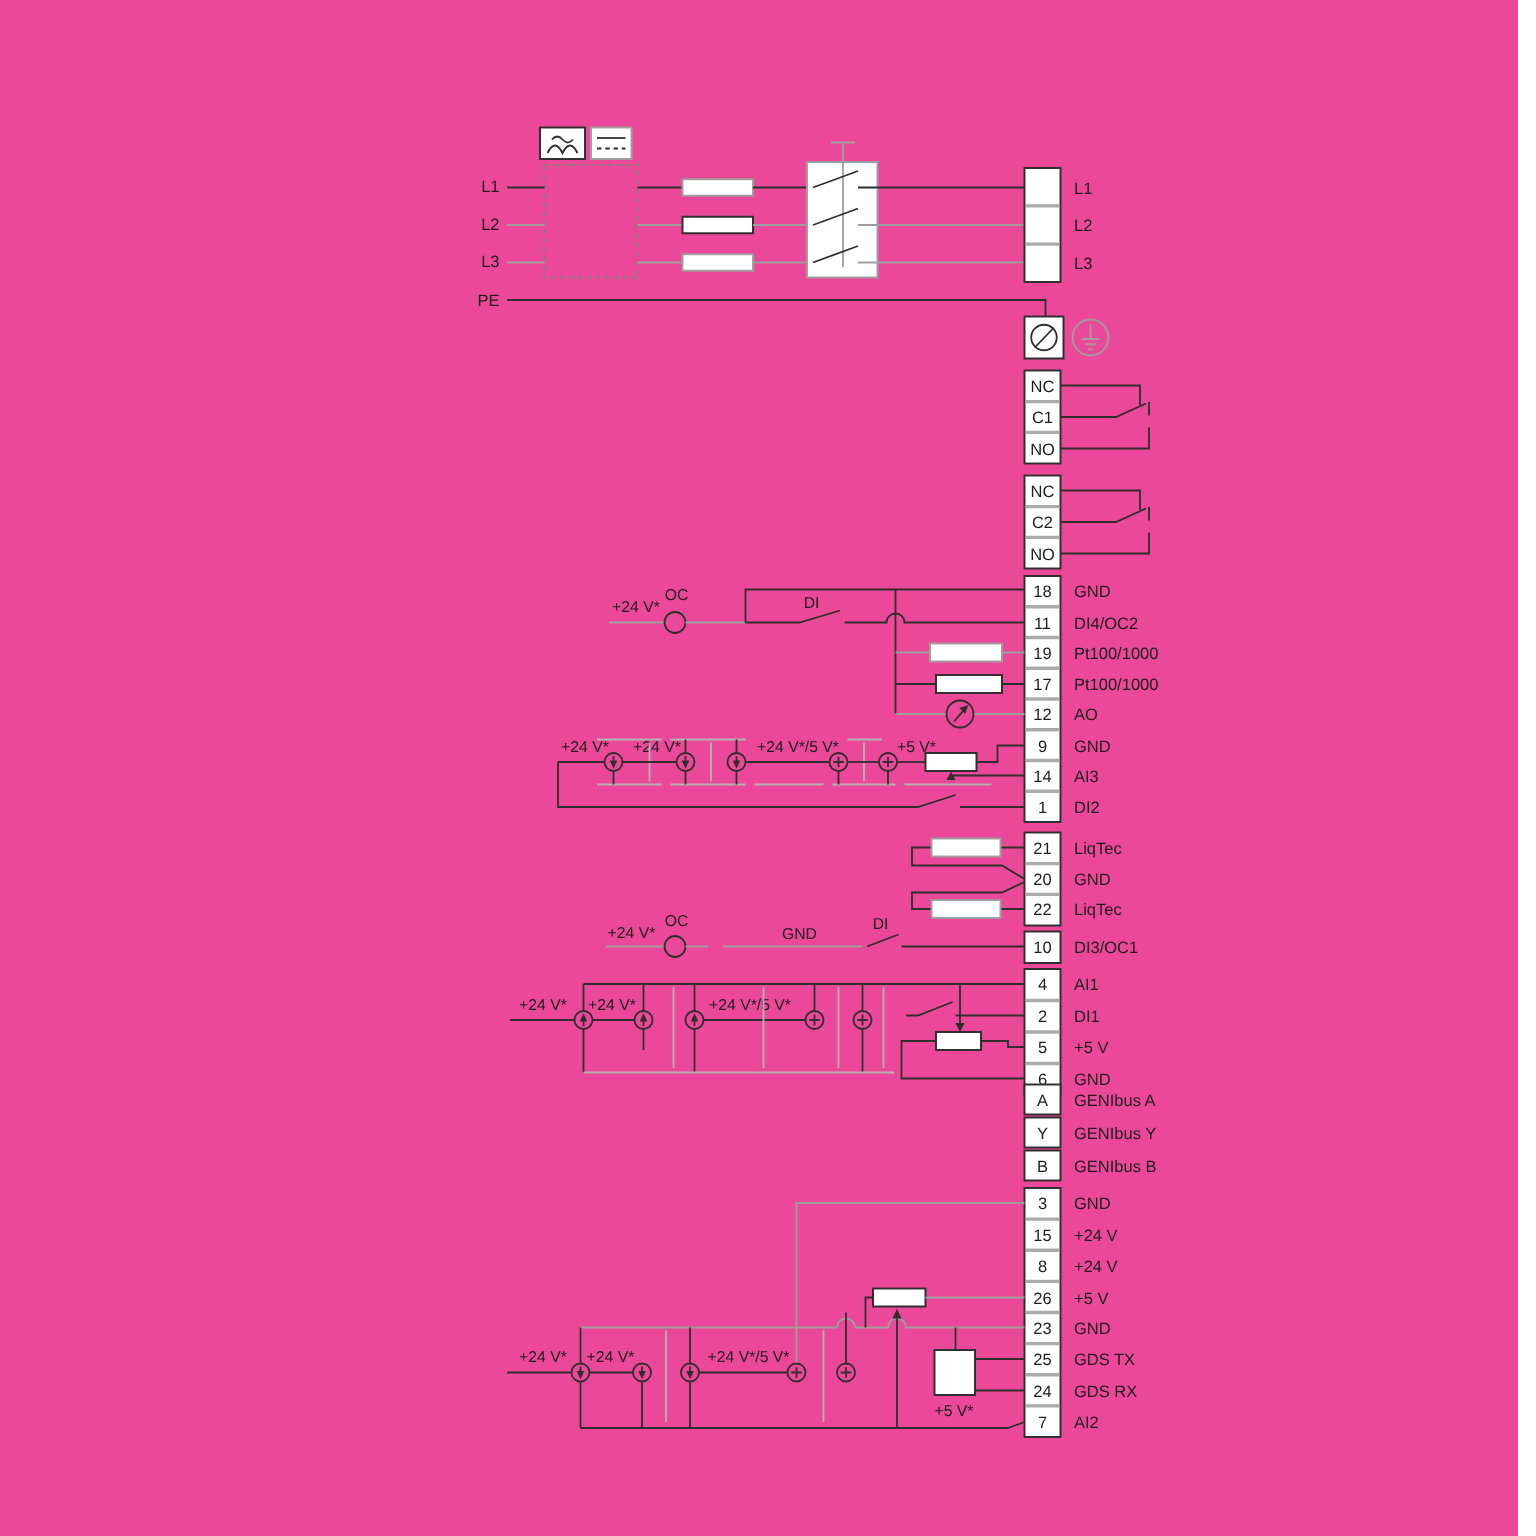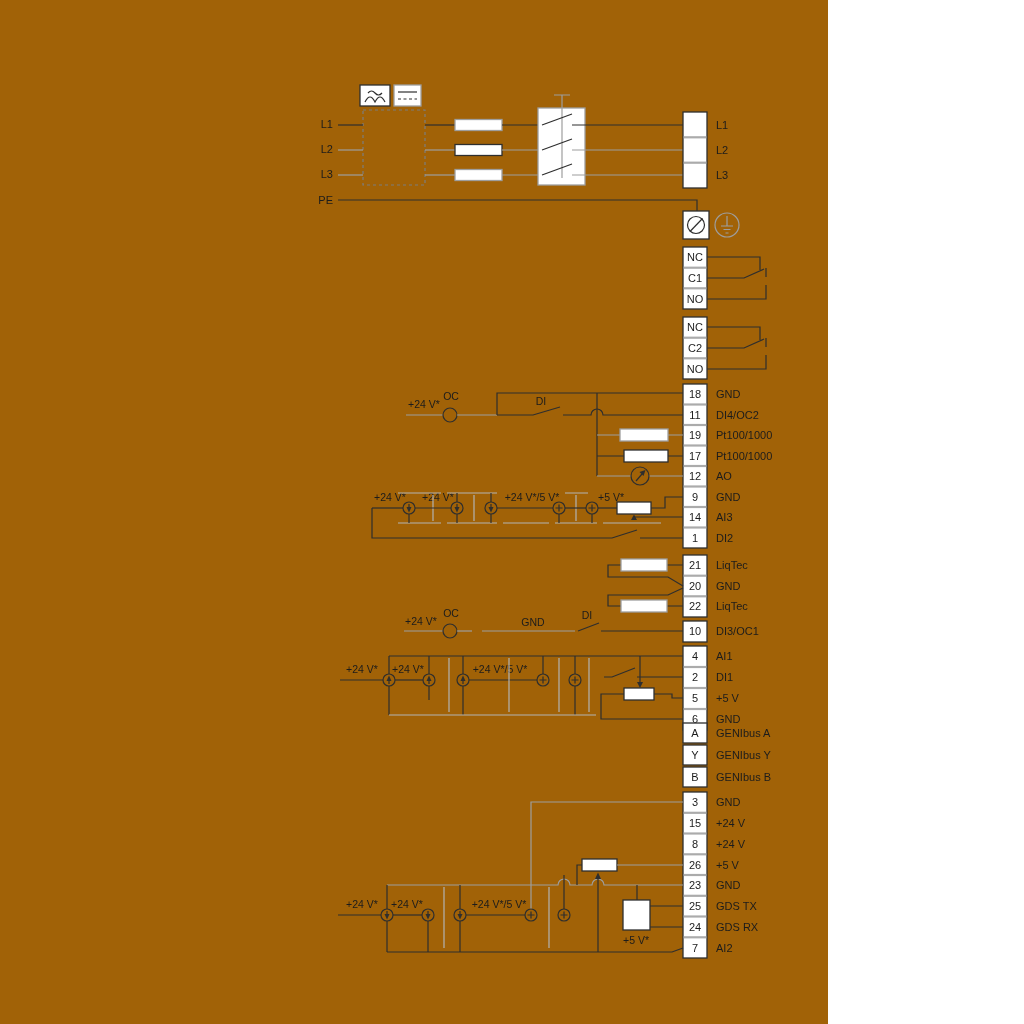--- a/index.html
+++ b/index.html
@@ -1,16 +1,16 @@
 <!DOCTYPE html>
 <html><head>
 <meta charset="utf-8">
 <style>
   html,body{margin:0;padding:0;background:#ffffff;}
-  .stage{width:828px;height:1024px;position:relative;background:#a16207;}
+  .stage{width:1012px;height:1024px;position:relative;background:#ec4899;}
   svg{display:block;}
   text{font-family:"Liberation Sans","DejaVu Sans",sans-serif;fill:#1c1c1c;}
   .tnum{font-size:11px;text-anchor:middle;}
   .tlabel{font-size:11px;text-anchor:start;}
   .tleft{font-size:11px;text-anchor:end;}
   .ann{font-size:10.5px;text-anchor:middle;}
   .wd{stroke:#2e2e2e;stroke-width:1.2;fill:none;}
   .wg{stroke:#9e9e9e;stroke-width:1.2;fill:none;}
   .wb{stroke:#b3b3b3;stroke-width:1.2;fill:none;}
   .box{fill:#fff;stroke:#2e2e2e;stroke-width:1.3;}

